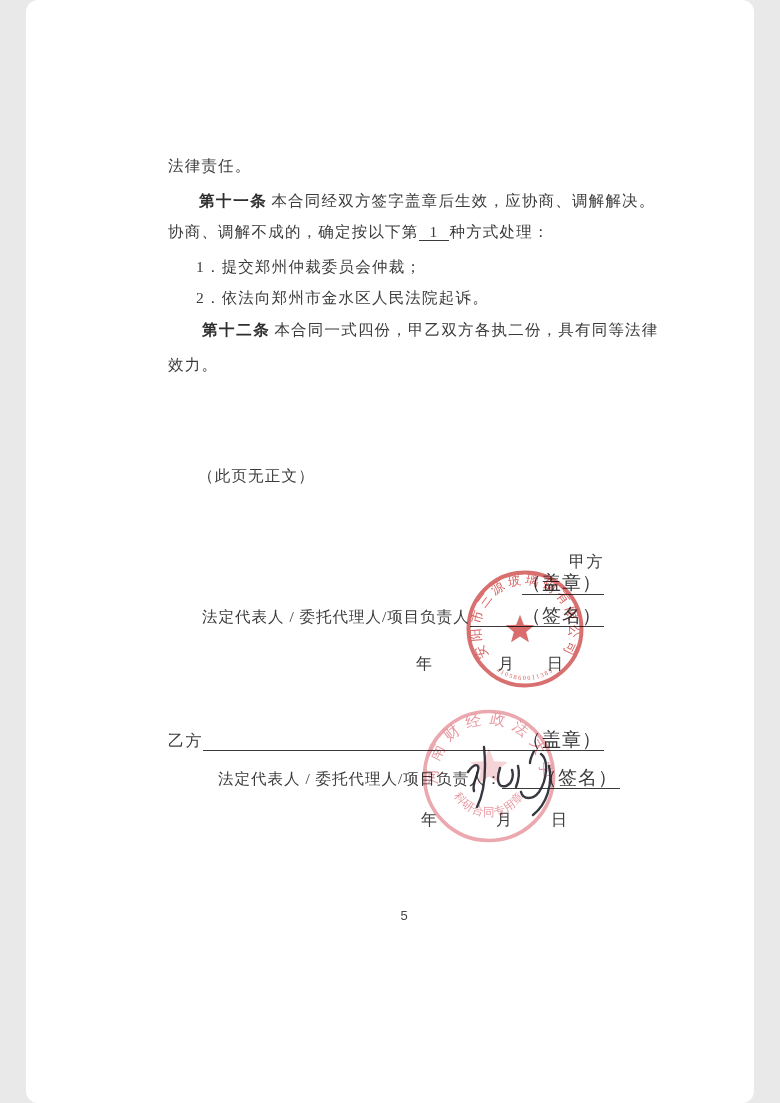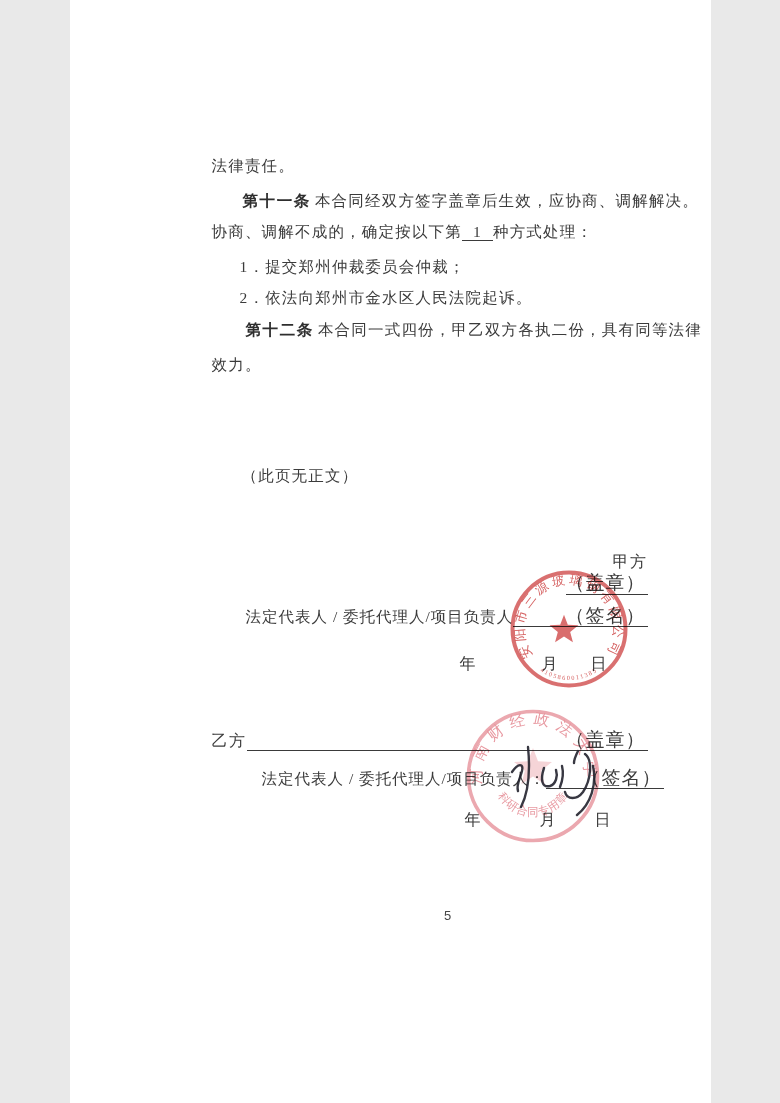--- a/index.html
+++ b/index.html
@@ -1,20 +1,21 @@
 <!DOCTYPE html>
 <html><head>
 <meta charset="utf-8">
 <style>
   html,body{margin:0;padding:0;background:#e9e9e9;}
   .page{
-    position:relative; width:641px; height:1103px; background:#ffffff;
+    position:relative; width:728px; height:1103px; background:#ffffff;
     margin:0 auto; overflow:hidden;
     font-family:"Liberation Serif","DejaVu Serif",serif;
     color:#3b3b3b;
+    border-radius:12px;
   }
   .ln{position:absolute; font-size:15.5px; letter-spacing:1.2px; white-space:nowrap; line-height:20px;}
   .hd{font-weight:700; font-family:"Liberation Sans","DejaVu Sans",sans-serif; margin-right:4px; letter-spacing:1.6px; color:#2e2e2e;}
   .choice{display:inline-block; border-bottom:1.4px solid #3b3b3b; padding:0 11px; line-height:17px;}
   
   .sigrow{position:absolute; display:flex; align-items:flex-end; line-height:21px;}
   .sigrow .lbl{font-size:16px; letter-spacing:1.5px; white-space:nowrap;}
   .sigrow .lbl.small{font-size:15.5px; letter-spacing:1px;}
   .sigrow .fill{flex:1; border-bottom:1.4px solid #3a3a3a; text-align:right; height:21px;}
   .sigrow .hint{font-size:19px; letter-spacing:1px; padding-right:2px; white-space:nowrap;}

